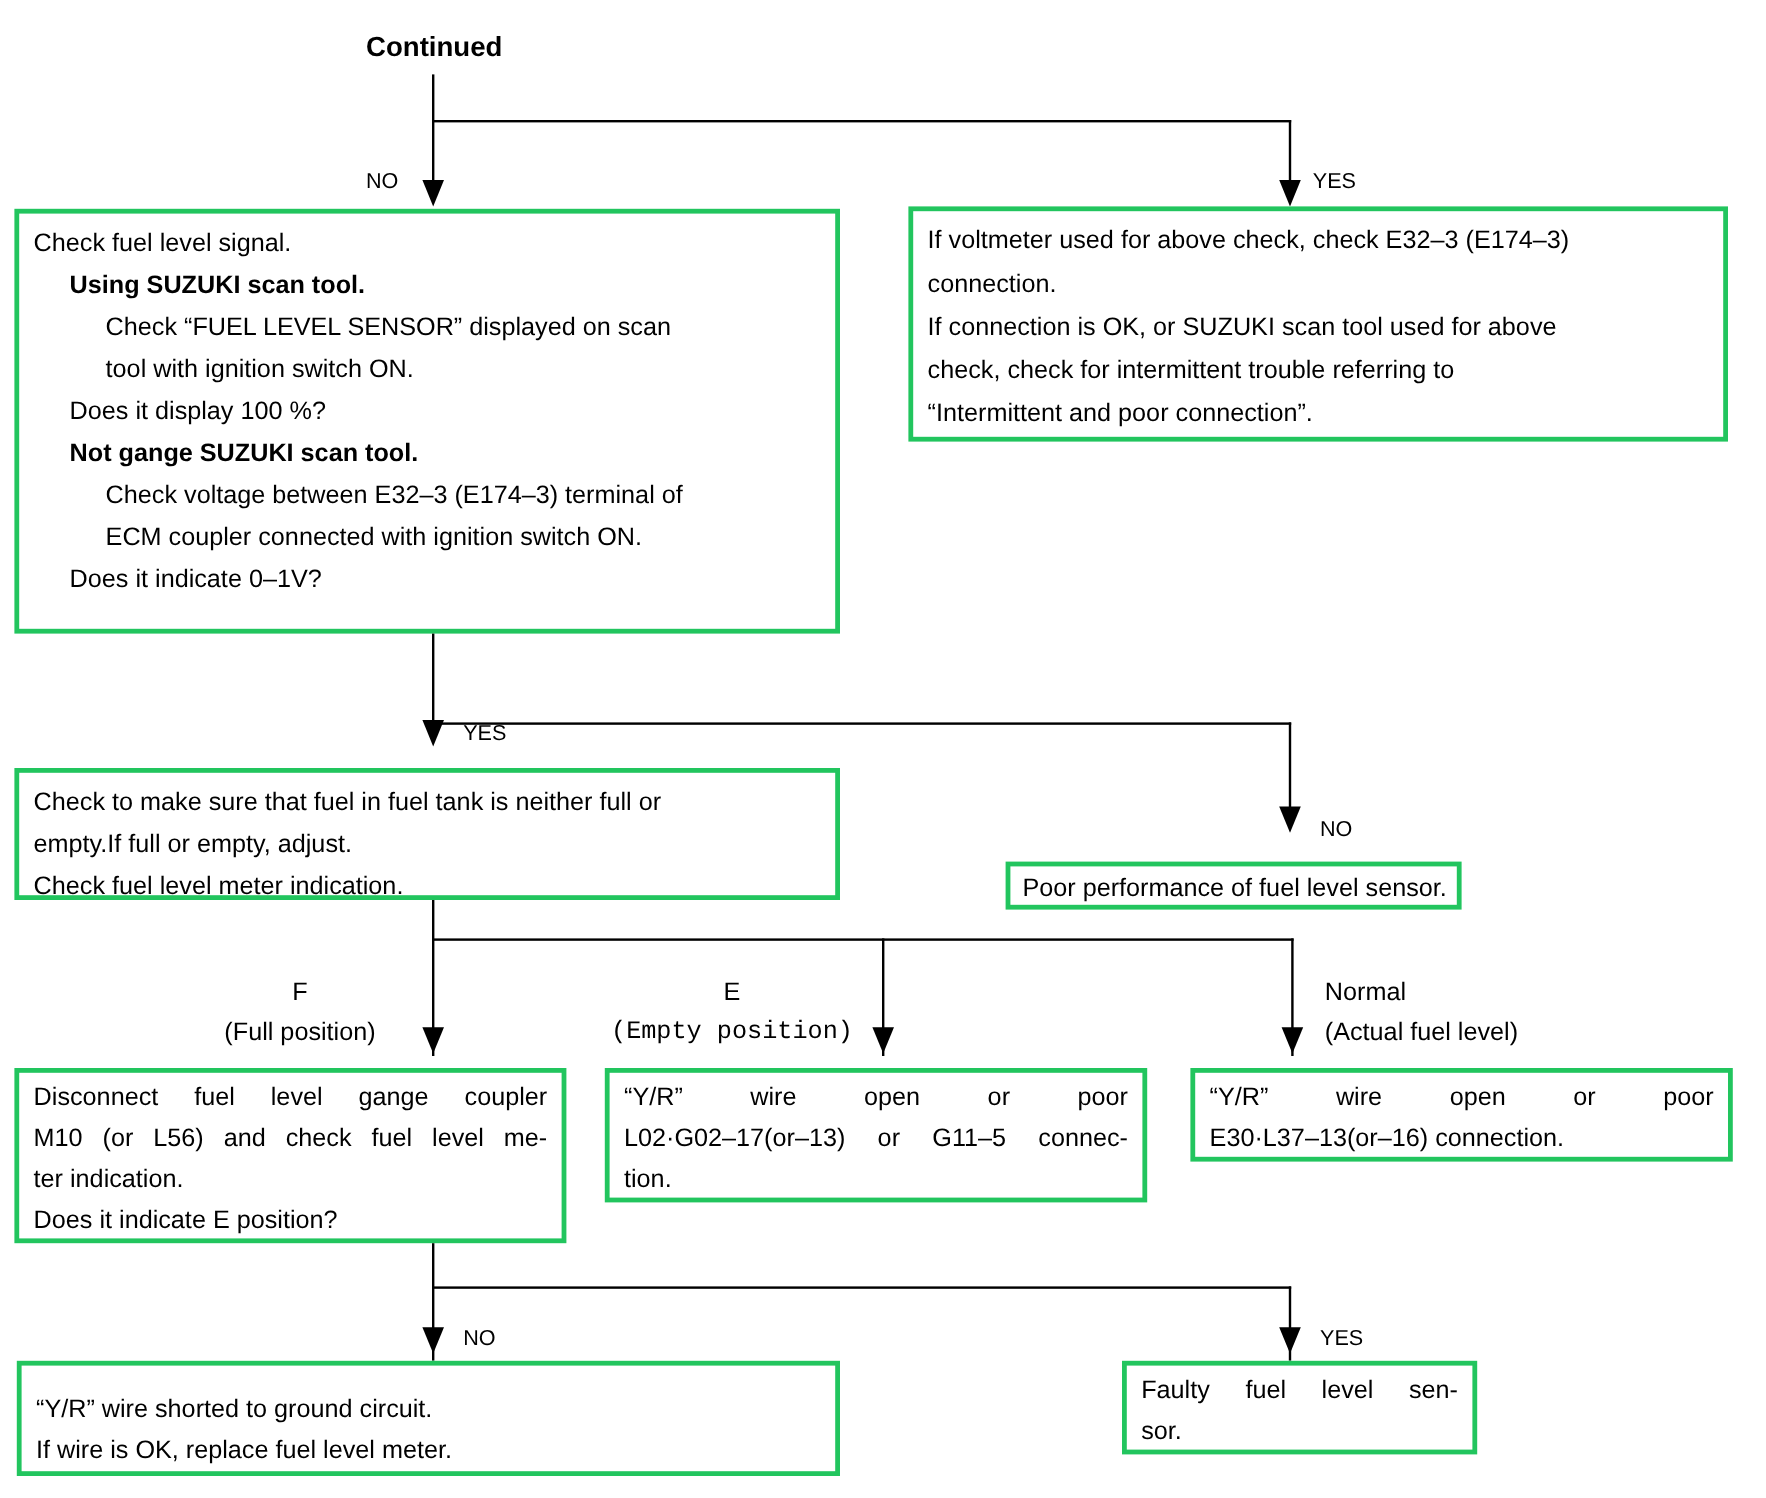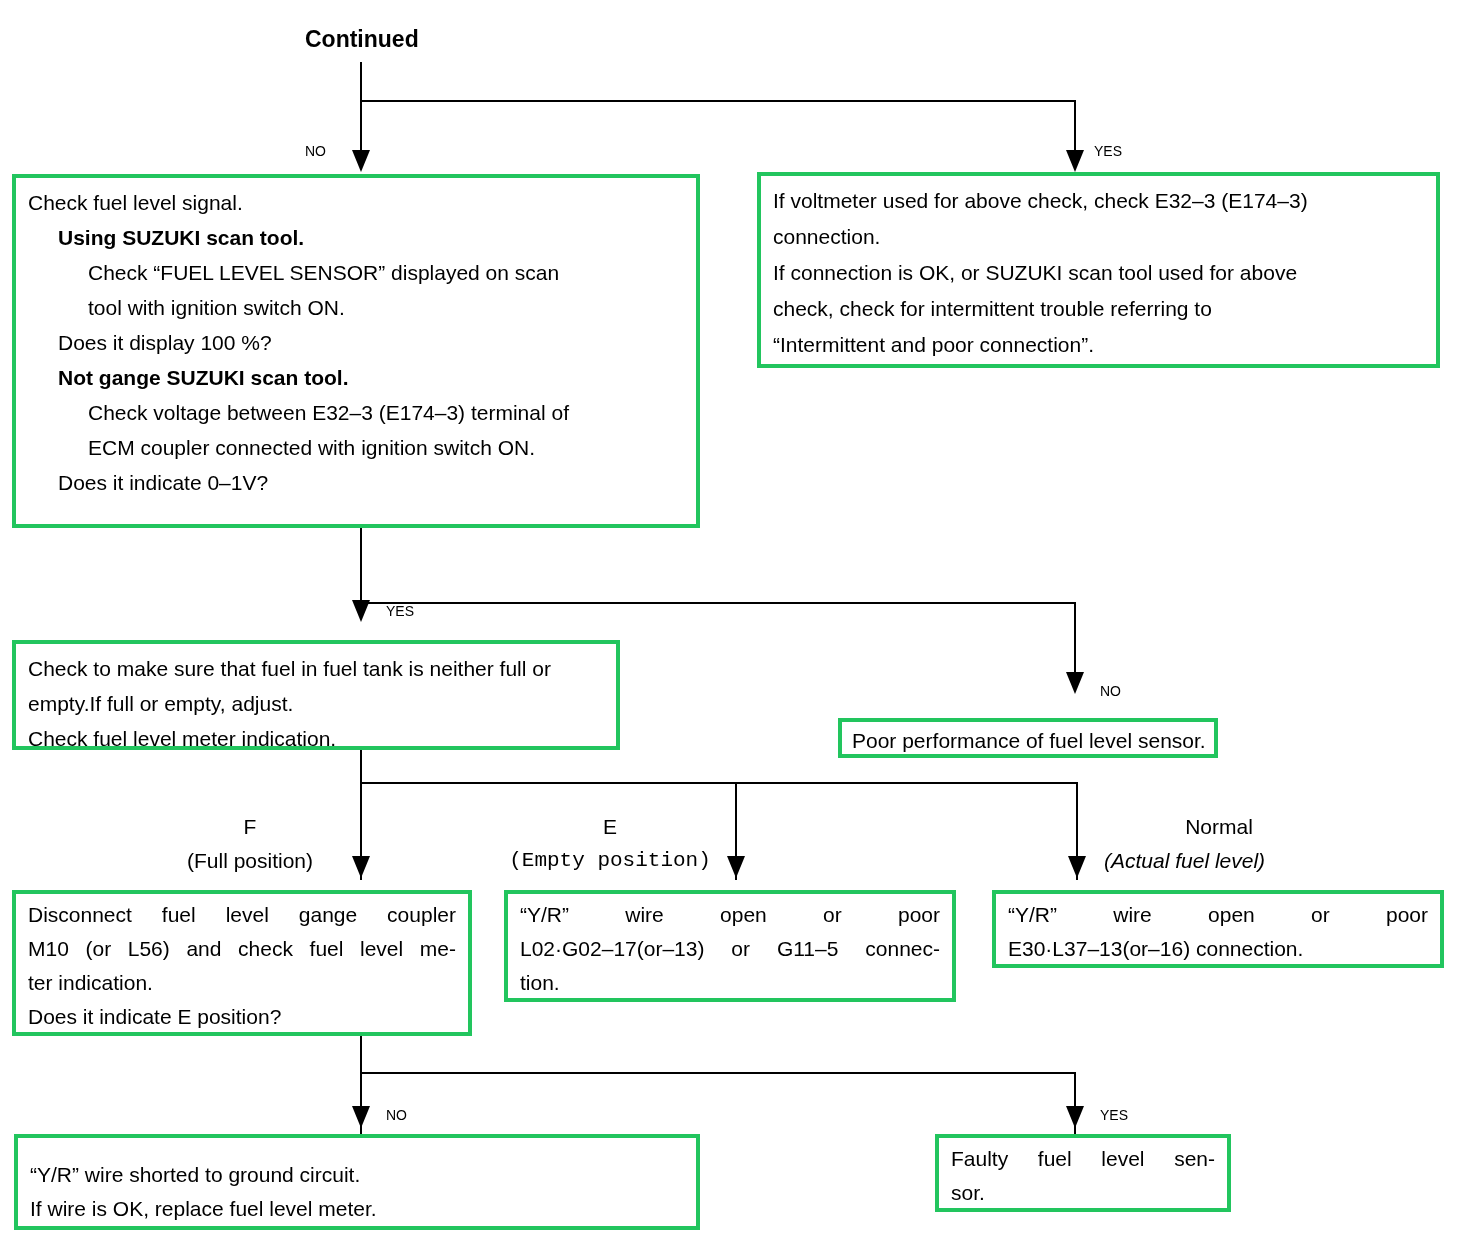--- a/index.html
+++ b/index.html
@@ -39,21 +39,21 @@
   .hline{position:absolute;height:2px;background:#000;}
   .arrow{
     position:absolute;
     width:0;height:0;
     border-left:9px solid transparent;
     border-right:9px solid transparent;
     border-top:22px solid #000;
   }
   .lbl{
     position:absolute;
-    font-size:14px;
+    font-size:18px;
     line-height:22px;
     white-space:pre;
   }
   .lbl.bold{font-weight:bold;font-size:23px;}
   .branchlbl{
     position:absolute;
     font-size:21px;
     line-height:26px;
     text-align:center;
     white-space:pre;
@@ -97,21 +97,21 @@
   </div>
 
   <div class="vline" style="left:360px;top:528px;height:90px;"></div>
   <div class="hline" style="left:360px;top:602px;width:716px;"></div>
   <div class="vline" style="left:1074px;top:602px;height:72px;"></div>
   <div class="arrow" style="left:352px;top:600px;"></div>
   <div class="lbl" style="left:386px;top:600px;">YES</div>
   <div class="arrow" style="left:1066px;top:672px;"></div>
   <div class="lbl" style="left:1100px;top:680px;">NO</div>
 
-  <div class="box" style="left:12px;top:640px;width:608px;height:110px;line-height:35px;">
+  <div class="box" style="left:12px;top:640px;width:688px;height:110px;line-height:35px;">
     <div class="ln">Check to make sure that fuel in fuel tank is neither full or</div>
     <div class="ln">empty.If full or empty, adjust.</div>
     <div class="ln">Check fuel level meter indication.</div>
   </div>
 
   <div class="box" style="left:838px;top:718px;width:380px;height:40px;padding:2px 10px;line-height:34px;">
     <div class="ln">Poor performance of fuel level sensor.</div>
   </div>
 
   <div class="vline" style="left:360px;top:750px;height:130px;"></div>
@@ -122,22 +122,22 @@
   <div class="arrow" style="left:352px;top:856px;"></div>
   <div class="arrow" style="left:727px;top:856px;"></div>
   <div class="arrow" style="left:1068px;top:856px;"></div>
 
   <div class="branchlbl" style="left:155px;top:814px;width:190px;">F</div>
   <div class="branchlbl" style="left:155px;top:848px;width:190px;">(Full position)</div>
 
   <div class="branchlbl" style="left:500px;top:814px;width:220px;">E</div>
   <div class="branchlbl" style="left:500px;top:848px;width:220px;font-family:Liberation Mono, monospace;">(Empty position)</div>
 
-  <div class="branchlbl" style="left:1104px;top:814px;width:230px;text-align:center;">Normal</div>
-  <div class="branchlbl" style="left:1104px;top:848px;width:240px;text-align:left;font-style:italic;">(Actual fuel level)</div>
+  <div class="branchlbl" style="left:1104px;top:814px;width:230px;text-align:left;">Normal</div>
+  <div class="branchlbl" style="left:1104px;top:848px;width:240px;text-align:left;">(Actual fuel level)</div>
 
   <div class="box" style="left:12px;top:890px;width:460px;height:146px;line-height:34px;padding:4px 12px;">
     <div class="ln just">Disconnect fuel level gange coupler</div>
     <div class="ln just">M10 (or L56) and check fuel level me-</div>
     <div class="ln">ter indication.</div>
     <div class="ln">Does it indicate E position?</div>
   </div>
 
   <div class="box" style="left:504px;top:890px;width:452px;height:112px;line-height:34px;padding:4px 12px;">
     <div class="ln just">“Y/R” wire open or poor</div>

